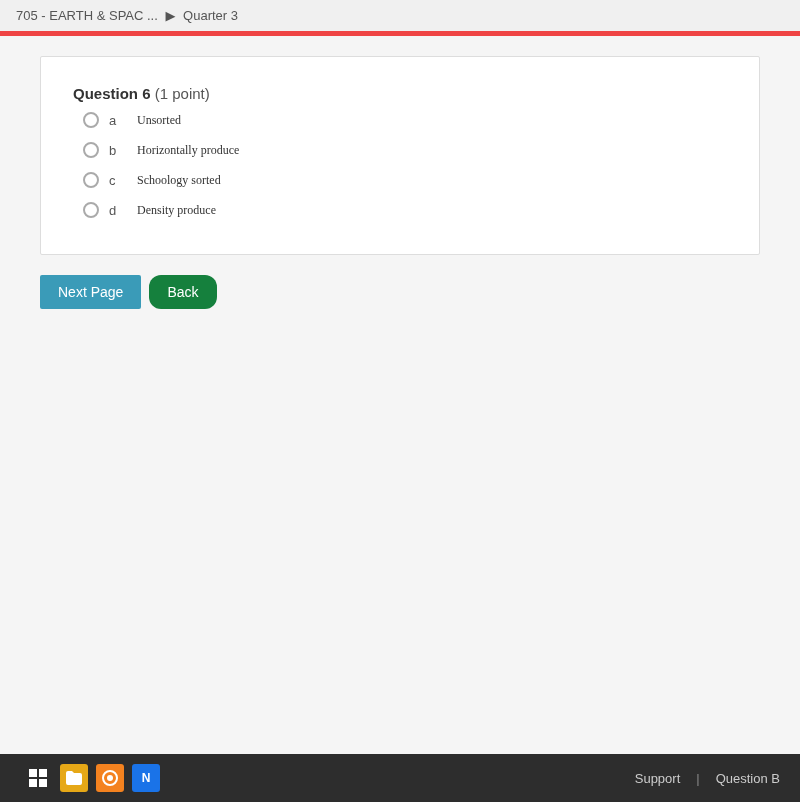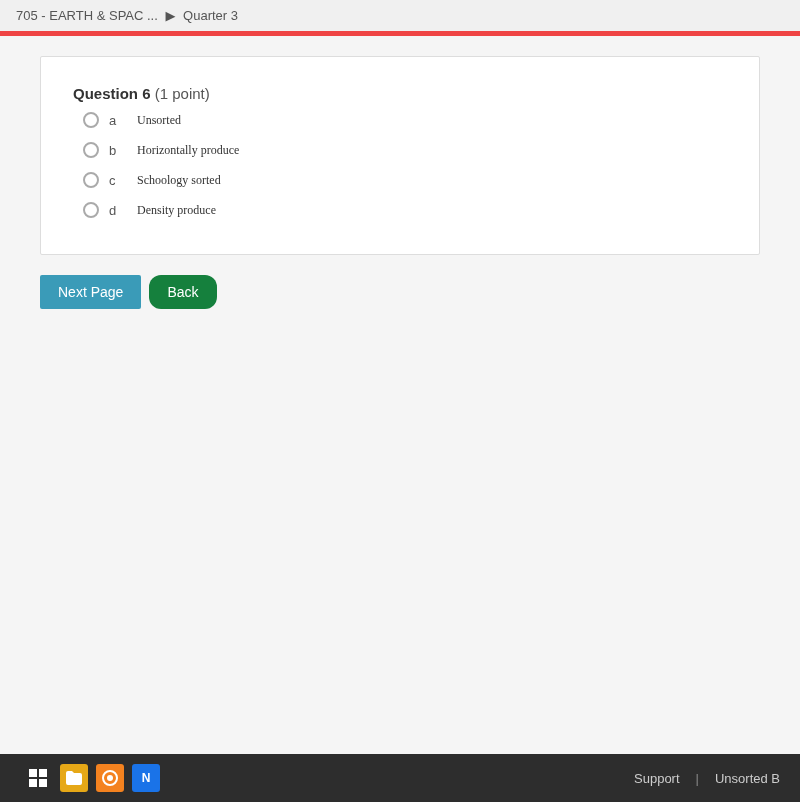--- a/index.html
+++ b/index.html
@@ -268,16 +268,16 @@
           <circle cx="8" cy="8" r="7" stroke="white" stroke-width="2"></circle>
           <circle cx="8" cy="8" r="3" fill="white"></circle>
         </svg>
       </div>
       <div class="taskbar-icon" style="background-color:#1a73e8;">
         <span style="color:white; font-size:12px; font-weight:bold;">N</span>
       </div>
     </div>
     <span class="taskbar-link">Support</span>
     <span class="taskbar-divider">|</span>
-    <span class="taskbar-link">Unsorted B</span>
+    <span class="taskbar-link">Question B</span>
   </div>
 
 </div>
 
 </body></html>

